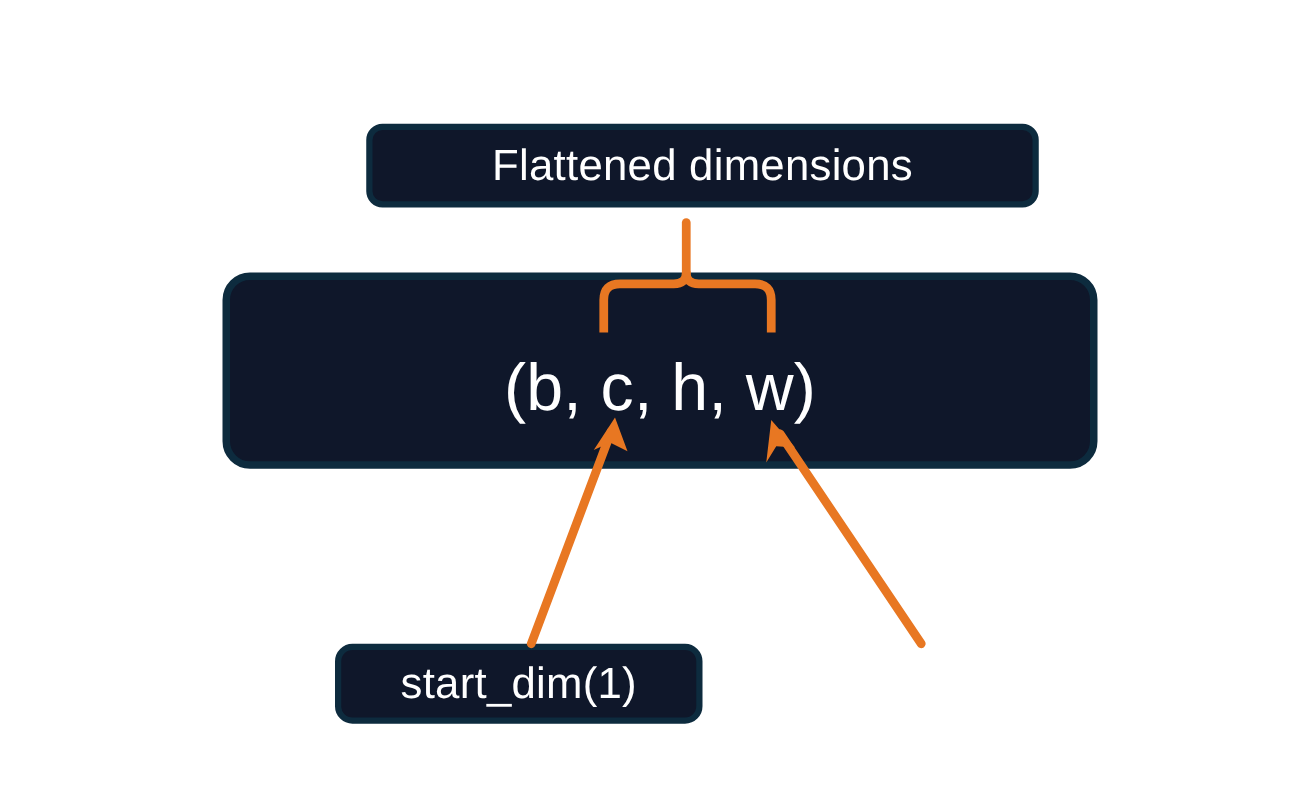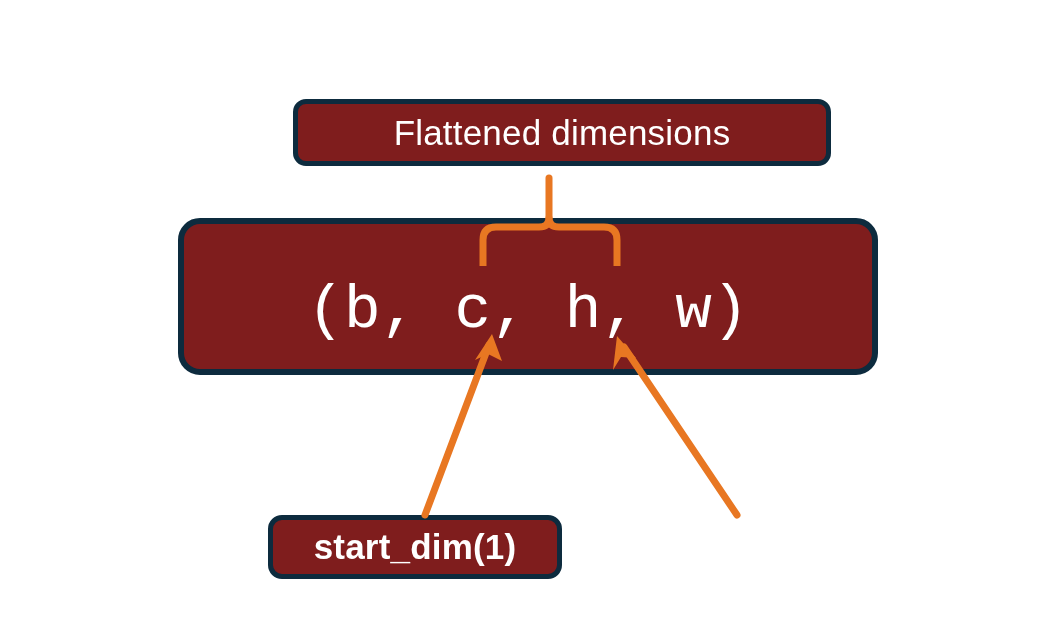--- a/index.html
+++ b/index.html
@@ -13,21 +13,21 @@
   #canvas {
     position: relative;
     width: 1038px;
     height: 632px;
     background: #ffffff;
     overflow: hidden;
   }
   .node {
     position: absolute;
     box-sizing: border-box;
-    background: #7f1d1d;
+    background: #0f172a;
     border: 5px solid #0d2b3e;
     border-radius: 14px;
     display: flex;
     align-items: center;
     justify-content: center;
     color: #ffffff;
     font-weight: 400;
     letter-spacing: 0.2px;
     white-space: nowrap;
   }
@@ -41,34 +41,32 @@
   }
   #node-shape {
     left: 178px;
     top: 218px;
     width: 700px;
     height: 157px;
     border-radius: 22px;
     border-width: 6px;
     align-items: center;
     justify-content: center;
-    font-size: 61px;
-    font-family: Liberation Mono, monospace;
+    font-size: 53px;
   }
   #node-shape .shape-text {
     position: relative;
     top: 14px;
   }
   #node-start {
     left: 268px;
     top: 515px;
     width: 294px;
     height: 64px;
     font-size: 35px;
-    font-weight: bold;
   }
   #node-end {
     left: 580px;
     top: 515px;
     width: 300px;
     height: 64px;
     font-size: 35px;
   }
   #overlay {
     position: absolute;

